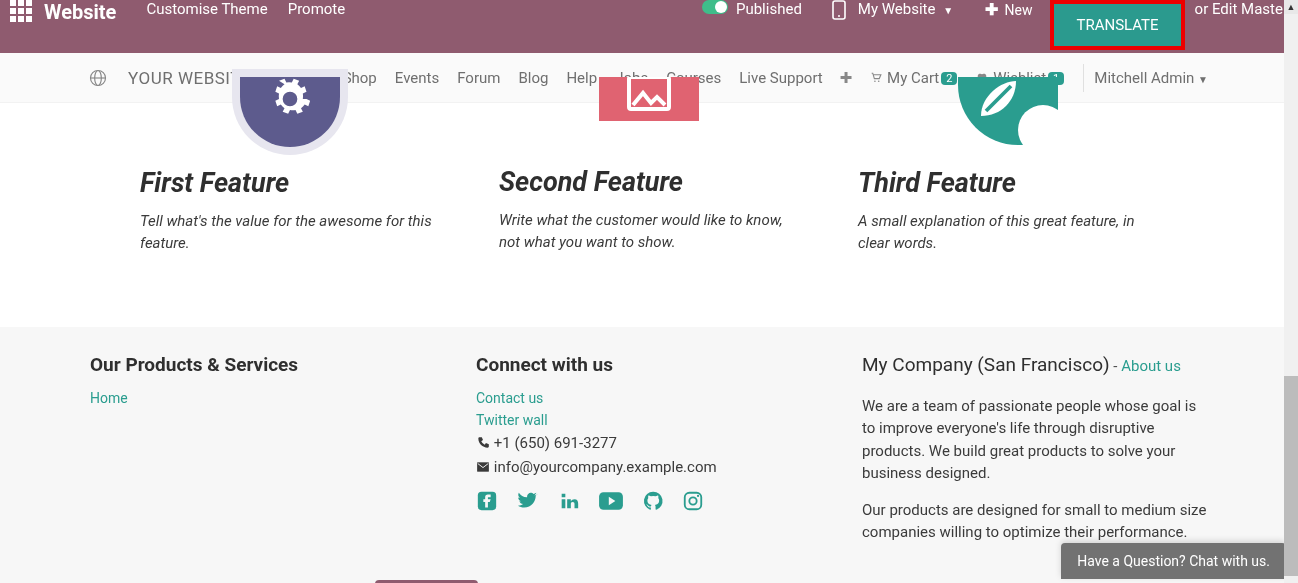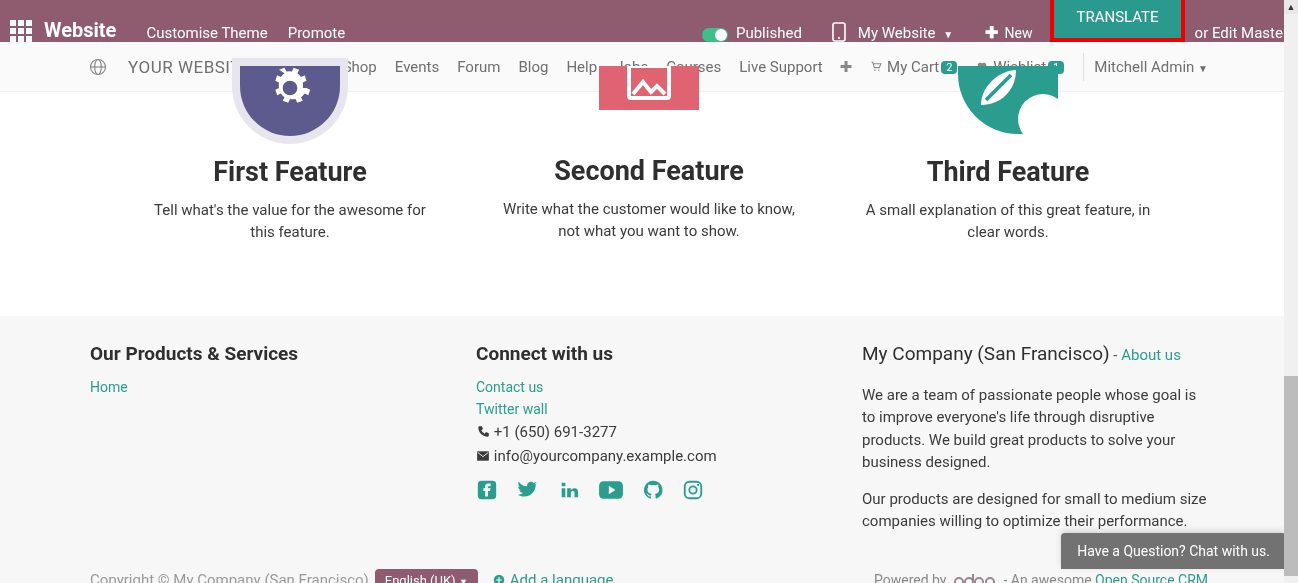--- a/index.html
+++ b/index.html
@@ -1,19 +1,19 @@
 <!DOCTYPE html>
 <html><head>
 <meta charset="utf-8">
 <style>
 * { box-sizing: border-box; margin: 0; padding: 0; }
 body { font-family: -apple-system, BlinkMacSystemFont, "Segoe UI", Roboto, "Helvetica Neue", sans-serif; font-size: 14px; color: #4c4c4c; width: 1298px; height: 583px; overflow: hidden; position: relative; background: #fff; }
 
 
-.topbar { background: #8f5b6f; height: 42px; display: flex; align-items: flex-end; padding: 0 10px; color: #fff; }
+.topbar { background: #8f5b6f; height: 53px; display: flex; align-items: flex-start; padding: 0 10px; color: #fff; }
 .topbar .apps-icon { display: grid; grid-template-columns: repeat(3,6px); grid-template-rows: repeat(3,6px); gap: 2px; margin-right: 12px; cursor: pointer; }
 .topbar .apps-icon span { background: #fff; width: 6px; height: 6px; }
 .topbar .brand { font-size: 20px; font-weight: 700; margin-right: 30px; }
 .topbar .tb-link { color: #fff; margin-right: 20px; cursor: pointer; font-size: 15px; }
 .topbar .spacer { flex: 1; }
 .topbar .toggle { width: 26px; height: 14px; border-radius: 8px; background: #3fbd8a; position: relative; margin-right: 8px; cursor: pointer; }
 .topbar .toggle::after { content:""; position:absolute; right:1px; top:1px; width:12px; height:12px; background:#fff; border-radius:50%; }
 .topbar .pub-label { margin-right: 18px; font-size: 15px; }
 .topbar .tb-icon { margin: 0 12px; cursor: pointer; }
 .topbar .dropdown-caret { margin-left: 4px; font-size: 10px; }
@@ -29,21 +29,21 @@
 .nav2 .nav-spacer { flex: 1; }
 .nav2 .nav-item { margin: 0 9px; color: #6f6f6f; cursor: pointer; font-size: 15px; }
 .nav2 .nav-item.active { color: #1f1f1f; font-weight: 500; }
 .nav2 .plus-small { color: #888; margin: 0 8px; cursor: pointer; font-size: 15px; }
 .nav2 .badge { display: inline-block; background: #2a9d8f; color: #fff; font-size: 11px; padding: 0 5px; border-radius: 4px; margin-left: 2px; vertical-align: 1px; }
 .nav2 .divider { width: 1px; height: 28px; background: #e0e0e0; margin: 0 10px; }
 .nav2 .user { color: #6f6f6f; cursor: pointer; font-size: 15px; }
 
 
 .features { display: flex; justify-content: space-between; padding: 0 140px; margin-top: -26px; }
-.feature { width: 300px; text-align: center; }
+.feature { width: 300px; text-align: left; font-style: italic; }
 .feature .icon-circle { width: 100px; height: 70px; margin: 0 auto 20px; border-bottom-left-radius: 60px; border-bottom-right-radius: 60px; display: flex; align-items: flex-start; justify-content: center; overflow: hidden; }
 .feature.f1 .icon-circle { background: #5d5b8d; box-shadow: 0 0 0 8px #e7e6ef; }
 .feature.f2 .icon-rect { width: 100px; height: 44px; background: #e06371; margin: 0 auto 45px; display:flex; align-items:flex-start; justify-content:center; }
 .feature.f3 .icon-shape { width: 100px; height: 68px; background: #2a9d8f; margin: 0 auto 22px; border-bottom-left-radius: 60px; position: relative; overflow: hidden; }
 .feature.f3 .icon-shape::after { content:""; position:absolute; right: -10px; bottom: -10px; width: 50px; height: 50px; background: #fff; border-radius: 50%; }
 .feature h2 { font-size: 27px; font-weight: 700; color: #2f2f2f; margin-bottom: 12px; }
 .feature p { font-size: 15px; color: #3b3b3b; line-height: 1.45; }
 
 
 .footer-wrap { background: #f7f7f7; margin-top: 72px; padding: 26px 90px 14px; display: flex; gap: 40px; }
@@ -61,21 +61,21 @@
 .copybar { background: #f7f7f7; padding: 8px 90px 20px; display: flex; align-items: center; font-size: 15px; }
 .copybar .copy { color: #9a9a9a; }
 .copybar .lang-select { background: #8f5b6f; color: #fff; padding: 4px 10px; border-radius: 4px; margin-left: 6px; cursor: pointer; font-size: 13px; }
 .copybar .addlang { color: #2a9d8f; margin-left: 14px; cursor: pointer; display: inline-flex; align-items: center; }
 .copybar .cb-spacer { flex: 1; }
 .copybar .powered { color: #888; font-size: 14px; }
 .copybar .odoobox { display: inline-block; vertical-align: middle; margin: 0 4px; }
 .copybar .oscrm { color: #2a9d8f; }
 
 
-.chat { position: absolute; right: 12px; bottom: 14px; background: #727272; color: #fff; padding: 10px 16px; border-radius: 4px 4px 0 0; font-size: 14px; cursor: pointer; box-shadow: 0 -2px 6px rgba(0,0,0,.15); }
+.chat { position: absolute; right: 12px; bottom: 4px; background: #727272; color: #fff; padding: 10px 16px; border-radius: 4px 4px 0 0; font-size: 14px; cursor: pointer; box-shadow: 0 -2px 6px rgba(0,0,0,.15); }
 
 
 .sb-arrow-up { position: absolute; right: 0; top: 0; width: 14px; height: 14px; background: #e8e8e8; display:flex;align-items:center;justify-content:center; font-size:9px; color:#333; }
 .sb-track { position: absolute; right: 0; top: 14px; bottom: 0; width: 14px; background: #f0f0f0; }
 .sb-thumb { position: absolute; right: 0; top: 376px; width: 14px; height: 200px; background: #bcbcbc; }
 
 svg { display: block; }
 </style>
 </head>
 <body>

